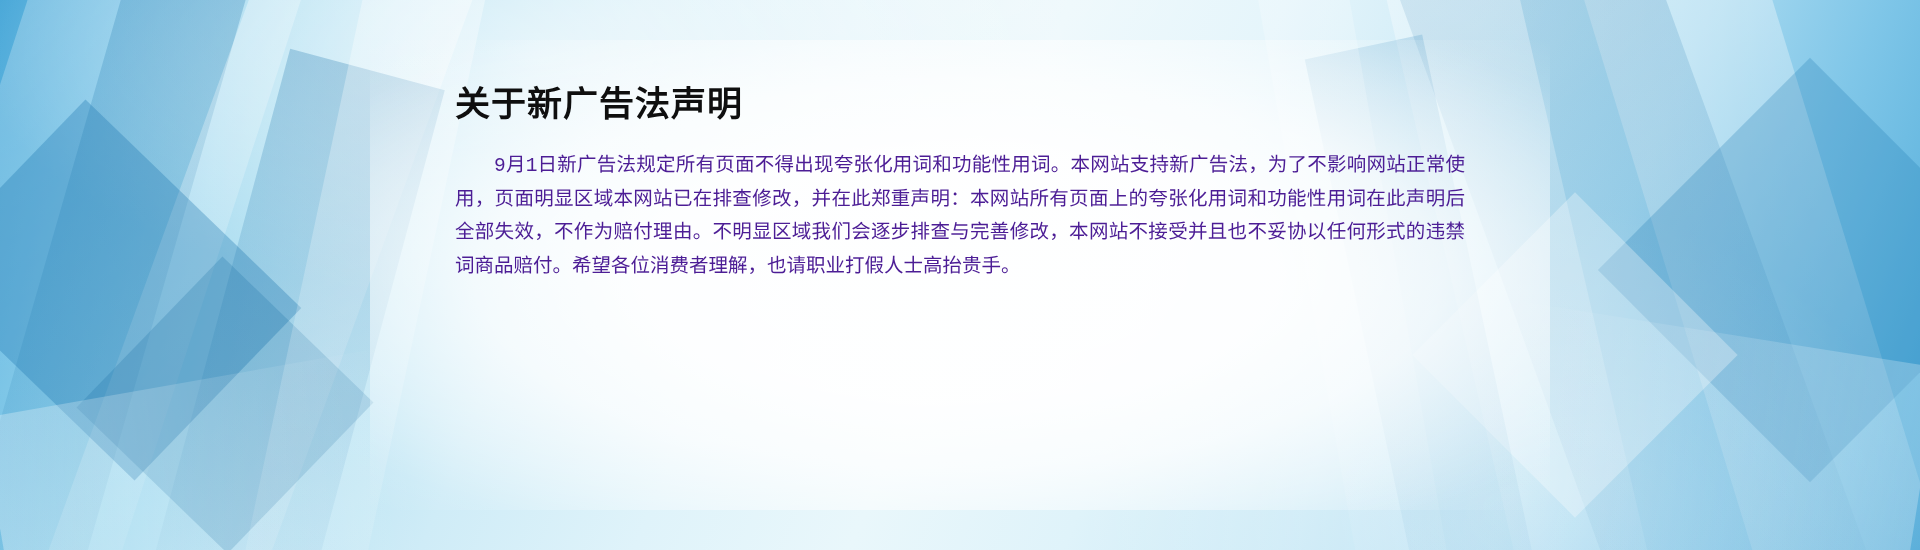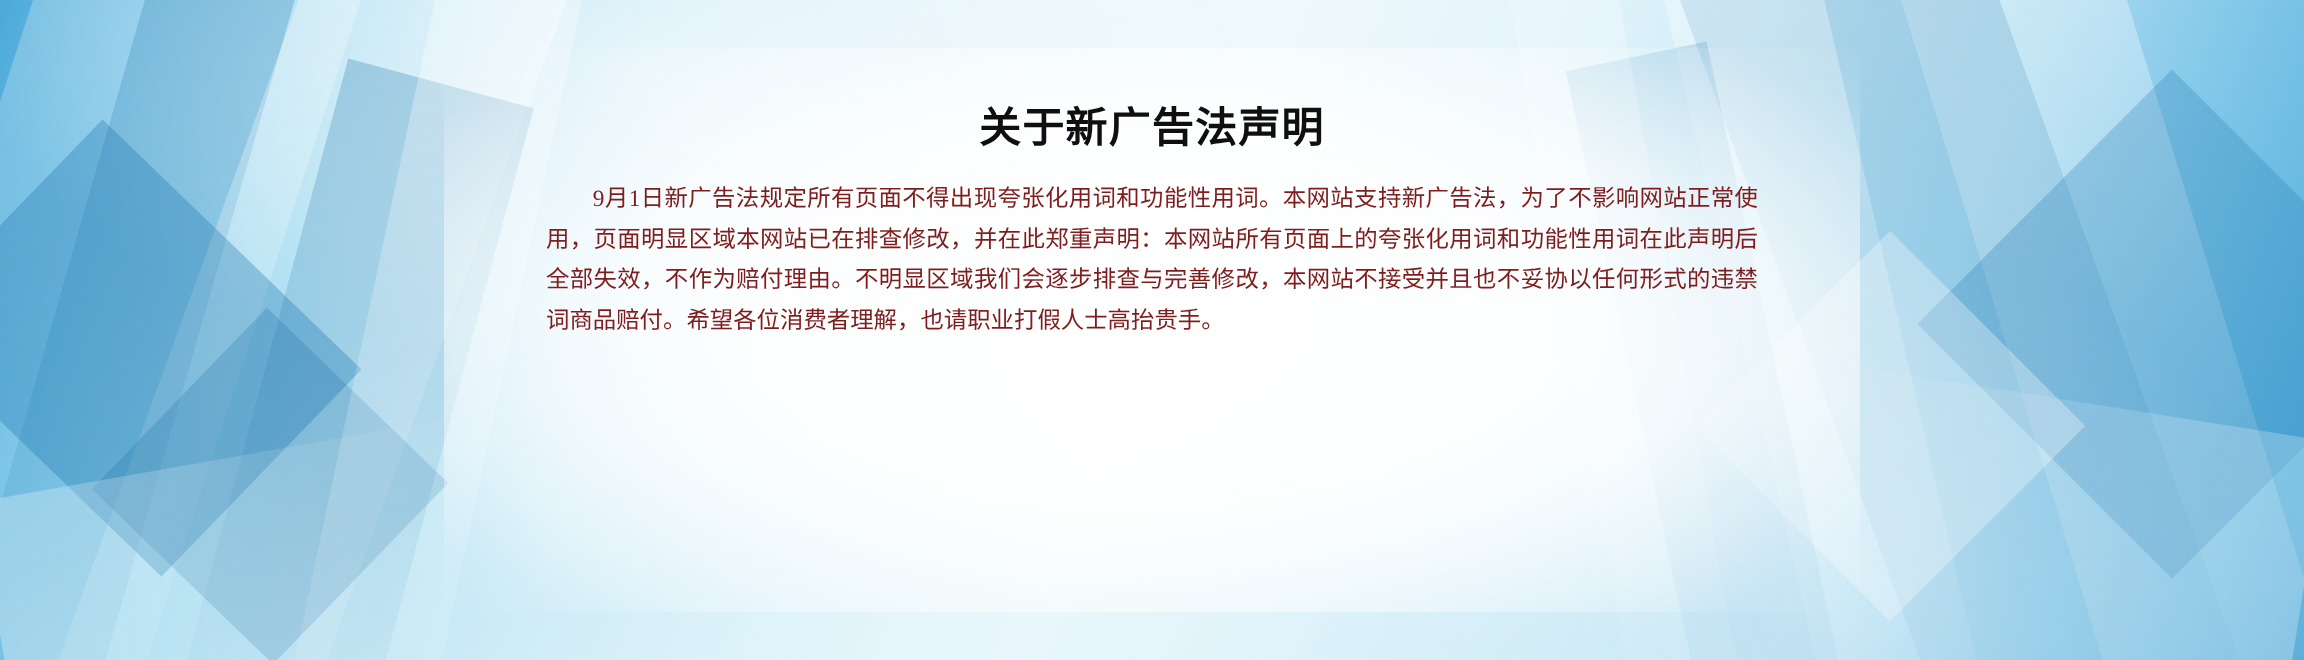--- a/index.html
+++ b/index.html
@@ -99,36 +99,36 @@
     top: 0;
     transform: translateX(-50%);
     width: 1010px;
     height: 550px;
     box-sizing: border-box;
     padding-top: 86px;
   }
 
   .statement-title {
     margin: 0 0 22px 0;
-    text-align: center;
+    text-align: left;
     font-size: 35px;
     font-weight: bold;
     color: #0f0f0f;
     letter-spacing: 1px;
     line-height: 1.2;
-    font-family: Liberation Serif, serif;
+    font-family: Liberation Mono, monospace;
   }
 
   .statement-body {
     font-size: 19.5px;
     line-height: 33.5px;
-    color: #7f1d1d;
+    color: #4c1d95;
     text-align: justify;
     text-justify: inter-ideograph;
-    font-family: Liberation Serif, serif;
+    font-family: Liberation Mono, monospace;
   }
 
   .para {
     margin: 0;
   }
   .para.indent {
     text-indent: 2em;
   }
 </style>
 </head>

